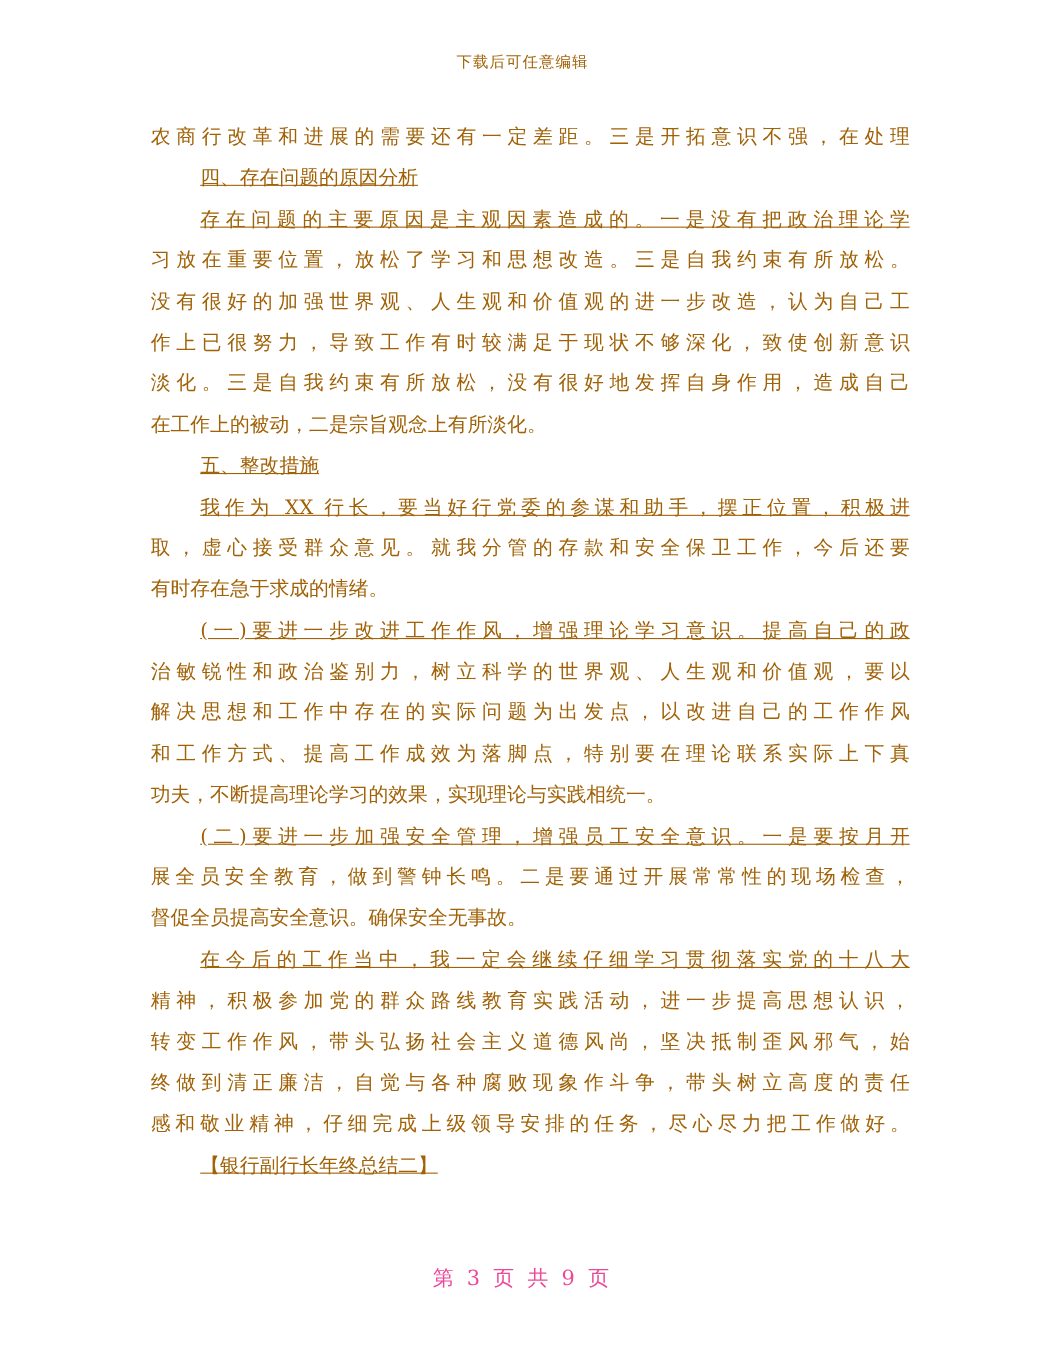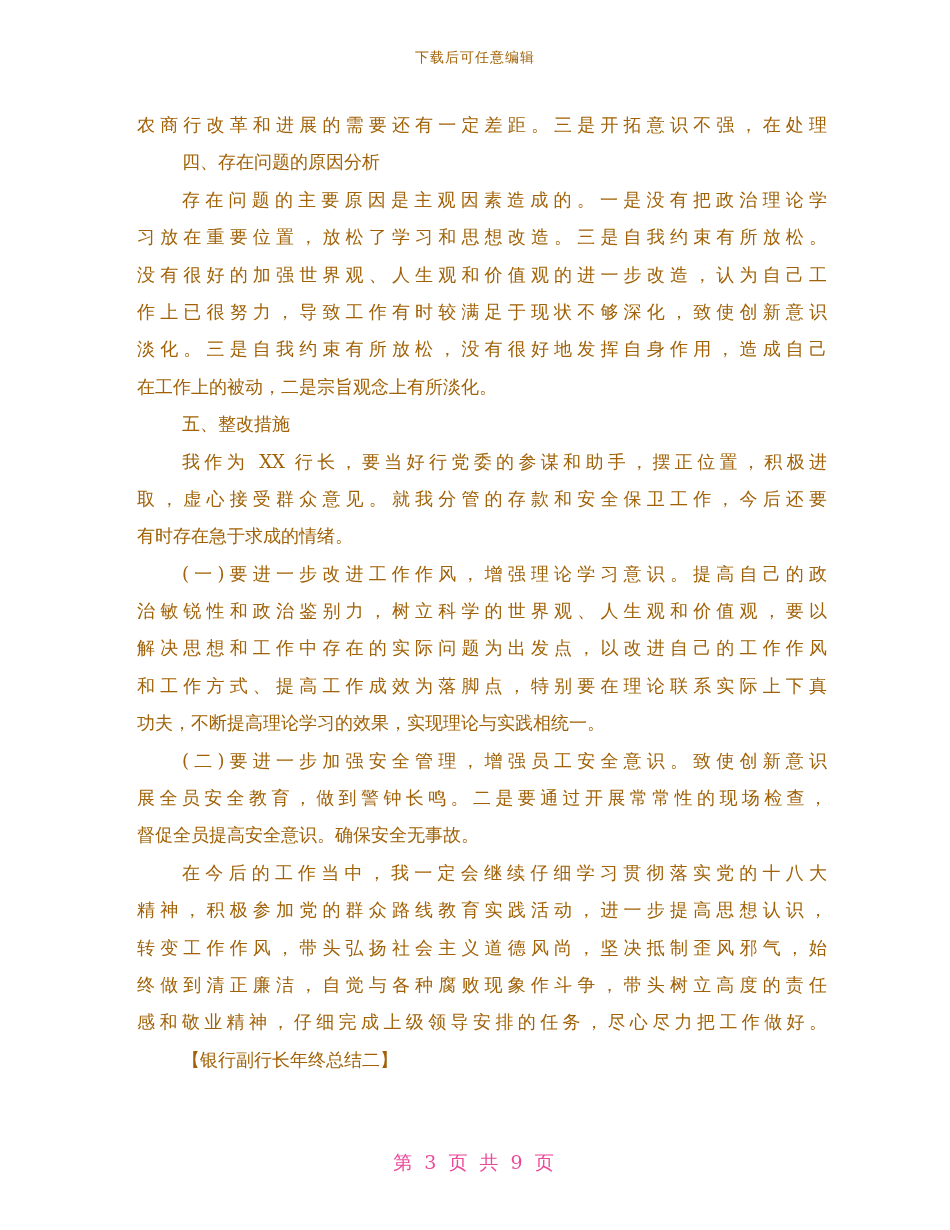--- a/index.html
+++ b/index.html
@@ -44,20 +44,21 @@
     white-space: normal;
     color: #a16207;
   }
   .text-line.justify {
     text-align: justify;
     text-align-last: justify;
     text-justify: inter-character;
   }
   .text-line.indent {
     padding-left: 45px;
+    text-decoration: underline;
   }
   .doc-footer {
     position: absolute;
     top: 1149px;
     left: 0;
     width: 100%;
     text-align: center;
     font-size: 19px;
     line-height: 26px;
     letter-spacing: 3px;
@@ -82,21 +83,21 @@
       <div class="text-line">在工作上的被动，二是宗旨观念上有所淡化。</div>
       <div class="text-line indent">五、整改措施</div>
       <div class="text-line indent justify">我作为 XX 行长，要当好行党委的参谋和助手，摆正位置，积极进</div>
       <div class="text-line justify">取，虚心接受群众意见。就我分管的存款和安全保卫工作，今后还要</div>
       <div class="text-line">有时存在急于求成的情绪。</div>
       <div class="text-line indent justify">(一)要进一步改进工作作风，增强理论学习意识。提高自己的政</div>
       <div class="text-line justify">治敏锐性和政治鉴别力，树立科学的世界观、人生观和价值观，要以</div>
       <div class="text-line justify">解决思想和工作中存在的实际问题为出发点，以改进自己的工作作风</div>
       <div class="text-line justify">和工作方式、提高工作成效为落脚点，特别要在理论联系实际上下真</div>
       <div class="text-line">功夫，不断提高理论学习的效果，实现理论与实践相统一。</div>
-      <div class="text-line indent justify">(二)要进一步加强安全管理，增强员工安全意识。致使创新意识</div>
+      <div class="text-line indent justify">(二)要进一步加强安全管理，增强员工安全意识。一是要按月开</div>
       <div class="text-line justify">展全员安全教育，做到警钟长鸣。二是要通过开展常常性的现场检查，</div>
       <div class="text-line">督促全员提高安全意识。确保安全无事故。</div>
       <div class="text-line indent justify">在今后的工作当中，我一定会继续仔细学习贯彻落实党的十八大</div>
       <div class="text-line justify">精神，积极参加党的群众路线教育实践活动，进一步提高思想认识，</div>
       <div class="text-line justify">转变工作作风，带头弘扬社会主义道德风尚，坚决抵制歪风邪气，始</div>
       <div class="text-line justify">终做到清正廉洁，自觉与各种腐败现象作斗争，带头树立高度的责任</div>
       <div class="text-line justify">感和敬业精神，仔细完成上级领导安排的任务，尽心尽力把工作做好。</div>
       <div class="text-line indent">【银行副行长年终总结二】</div>
     </div>
 

